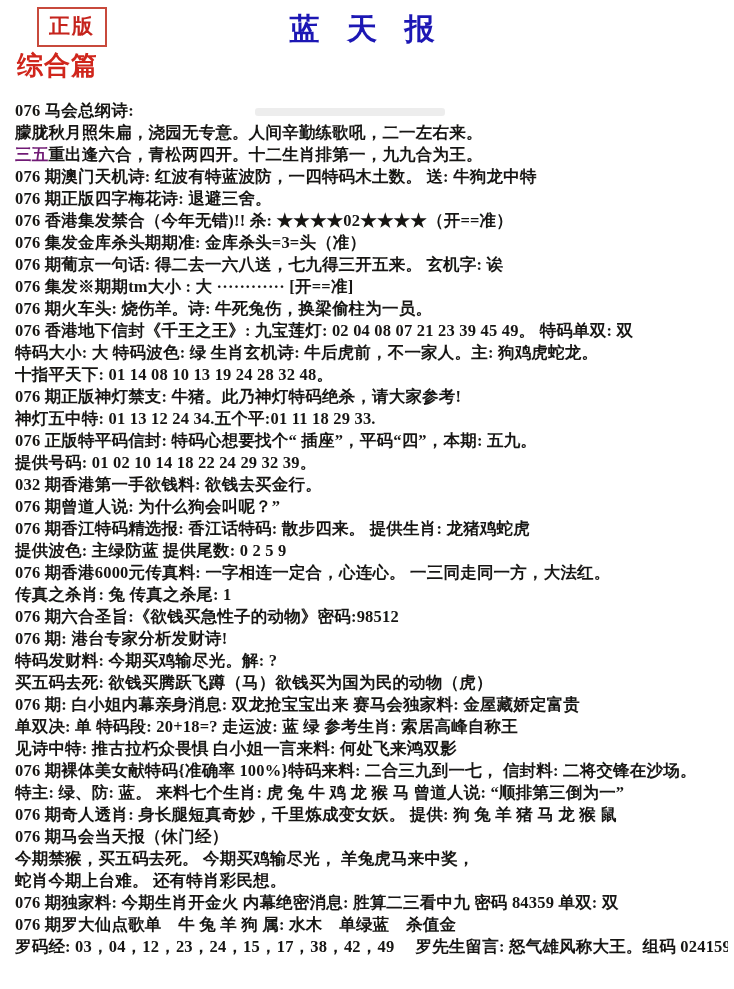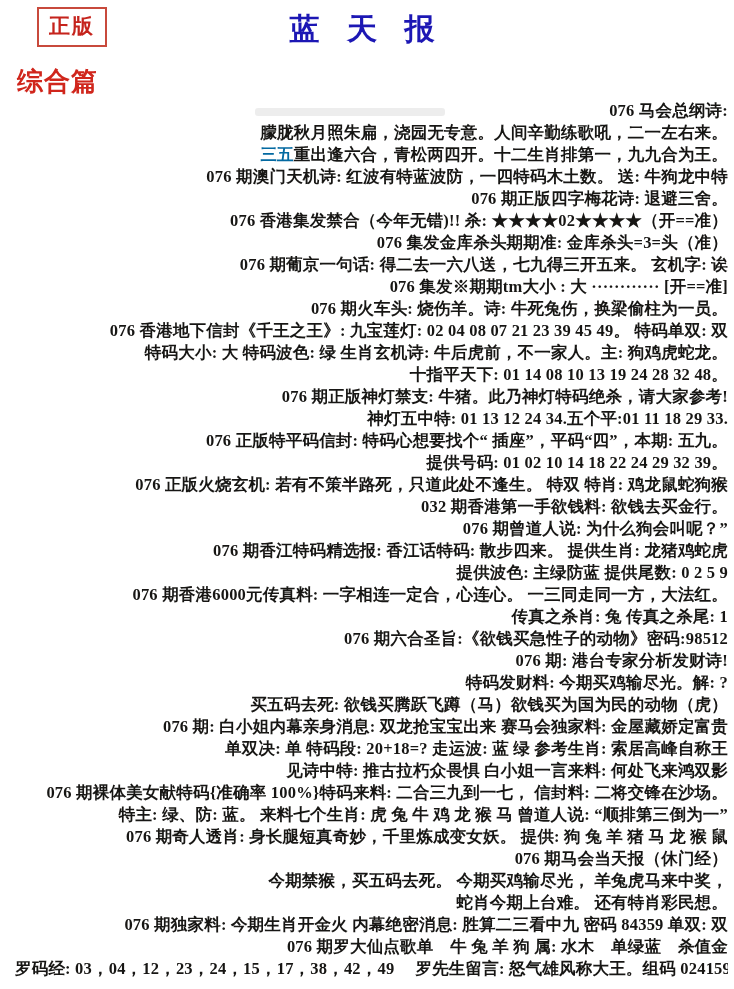--- a/index.html
+++ b/index.html
@@ -28,41 +28,41 @@
   .title{
     position:absolute;left:0;right:0;top:0;
     text-align:center;
     color:var(--title_blue);
     font-size:30px;font-weight:700;
     letter-spacing:10px;
     line-height:58px;
     white-space:nowrap;
   }
   .section-title{
-    position:absolute;left:17px;top:64px;
+    position:absolute;left:17px;top:48px;
     color:var(--red);
     font-size:26px;font-weight:700;
     letter-spacing:1px;
   }
   .smudge{
     position:absolute;left:255px;top:108px;width:190px;height:8px;
     background:#d8d8d8;opacity:.45;border-radius:3px;
   }
   .content{
-    position:absolute;top:100px;left:15px;right:6px;bottom:0;text-align:right;
+    position:absolute;top:100px;left:15px;right:6px;bottom:0;
   }
   .line{
     height:22px;line-height:22px;
     font-size:16.5px;font-weight:700;
     color:var(--text);
     white-space:nowrap;
     overflow:hidden;
     letter-spacing:0.2px;
   }
-  .line .faded{color:#0369a1;}
+  .line .faded{color:#701a75;}
 </style>
 </head>
 <body>
 
 <div class="page">
   <div class="stamp">正版</div>
   <div class="title">蓝 天 报</div>
   <div class="section-title">综合篇</div>
   <div class="smudge"></div>
   <div class="content">
@@ -76,21 +76,20 @@
       <div class="line">076 期葡京一句话: 得二去一六八送，七九得三开五来。 玄机字: 诶</div>
       <div class="line">076 集发※期期tm大小 : 大 ············ [开==准]</div>
       <div class="line">076 期火车头: 烧伤羊。诗: 牛死兔伤，换梁偷柱为一员。</div>
       <div class="line">076 香港地下信封《千王之王》: 九宝莲灯: 02 04 08 07 21 23 39 45 49。 特码单双: 双</div>
       <div class="line">特码大小: 大 特码波色: 绿 生肖玄机诗: 牛后虎前，不一家人。主: 狗鸡虎蛇龙。</div>
       <div class="line">十指平天下: 01 14 08 10 13 19 24 28 32 48。</div>
       <div class="line">076 期正版神灯禁支: 牛猪。此乃神灯特码绝杀，请大家参考!</div>
       <div class="line">神灯五中特: 01 13 12 24 34.五个平:01 11 18 29 33.</div>
       <div class="line">076 正版特平码信封: 特码心想要找个“ 插座”，平码“四”，本期: 五九。</div>
       <div class="line">提供号码: 01 02 10 14 18 22 24 29 32 39。</div>
-      <div class="line">076 正版火烧玄机: 若有不策半路死，只道此处不逢生。 特双 特肖: 鸡龙鼠蛇狗猴</div>
       <div class="line">032 期香港第一手欲钱料: 欲钱去买金行。</div>
       <div class="line">076 期曾道人说: 为什么狗会叫呢？”</div>
       <div class="line">076 期香江特码精选报: 香江话特码: 散步四来。 提供生肖: 龙猪鸡蛇虎</div>
       <div class="line">提供波色: 主绿防蓝 提供尾数: 0 2 5 9</div>
       <div class="line">076 期香港6000元传真料: 一字相连一定合，心连心。 一三同走同一方，大法红。</div>
       <div class="line">传真之杀肖: 兔 传真之杀尾: 1</div>
       <div class="line">076 期六合圣旨:《欲钱买急性子的动物》密码:98512</div>
       <div class="line">076 期: 港台专家分析发财诗!</div>
       <div class="line">特码发财料: 今期买鸡输尽光。解: ?</div>
       <div class="line">买五码去死: 欲钱买腾跃飞蹲（马）欲钱买为国为民的动物（虎）</div>

